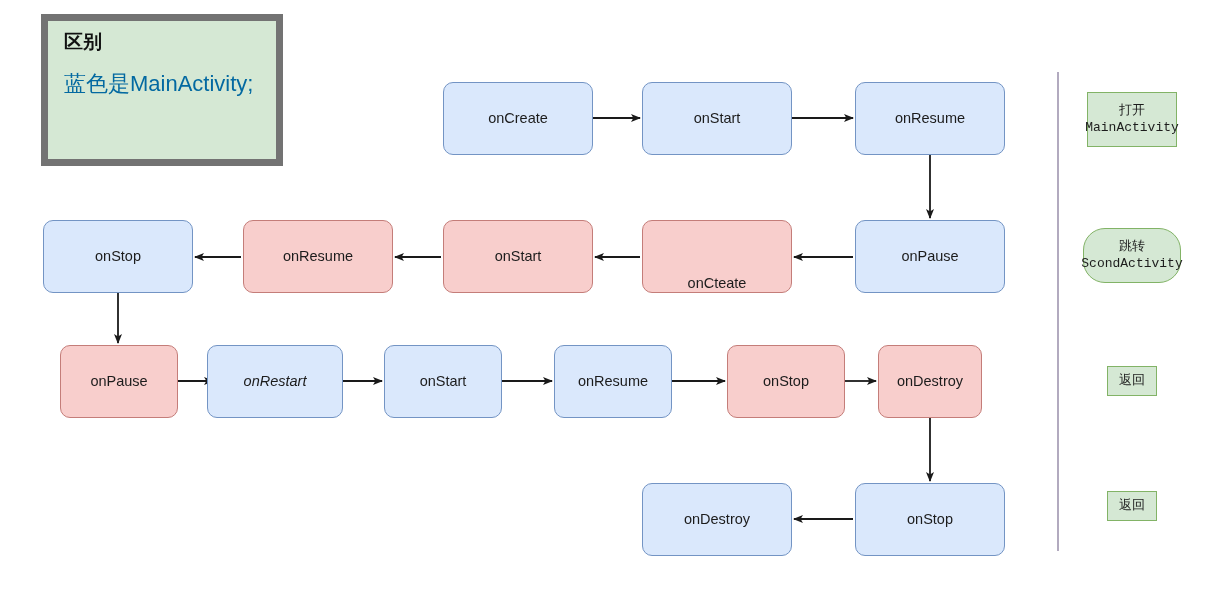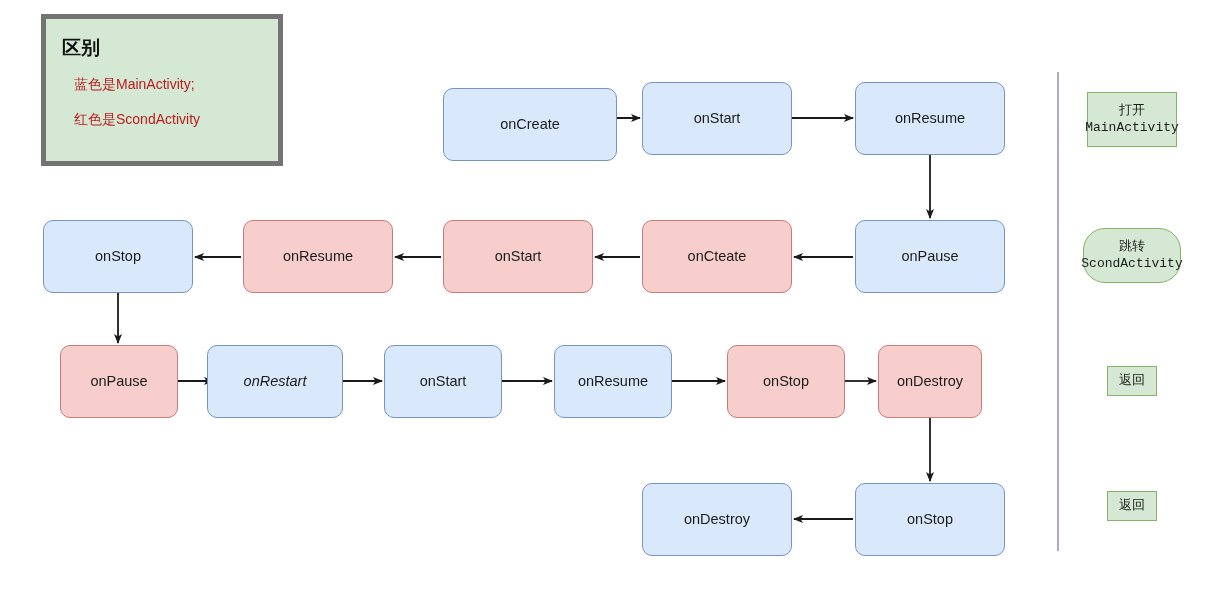--- a/index.html
+++ b/index.html
@@ -24,36 +24,36 @@
   }
 
   
   .legend {
     position: absolute;
     left: 41px;
     top: 14px;
     width: 242px;
     height: 152px;
     background: #d5e8d4;
-    border: 5px solid #737373;
+    border: 7px solid #737373;
     box-sizing: border-box;
-    padding: 18px 16px 0 16px;
+    padding: 10px 16px 0 16px;
   }
   .legend-title {
     font-size: 19px;
     font-weight: bold;
     line-height: 1.2;
     margin: 0 0 16px 0;
     color: #111111;
   }
   .legend-line {
-    font-size: 14px;
+    font-size: 22px;
     line-height: 1.25;
-    margin: 0 0 18px 12px;
-    color: #b91c1c;
+    margin: 0 0 18px 0;
+    color: #0369a1;
     white-space: nowrap;
   }
 
   
   .node {
     position: absolute;
     box-sizing: border-box;
     border-radius: 10px;
     display: flex;
     align-items: center;
@@ -107,21 +107,20 @@
   }
 </style>
 </head>
 <body>
 
 <div id="canvas">
 
   <div class="legend">
     <div class="legend-title">区别</div>
     <div class="legend-line">蓝色是MainActivity;</div>
-    <div class="legend-line">红色是ScondActivity</div>
   </div>
 
   <svg id="edges" viewBox="0 0 1214 609">
     <defs>
       <marker id="ah" markerWidth="10" markerHeight="8" refX="9" refY="4" orient="auto" markerUnits="userSpaceOnUse">
         <path d="M0,0 L10,4 L0,8 L2.4,4 Z" fill="#1a1a1a"></path>
       </marker>
     </defs>
     <g stroke="#1a1a1a" stroke-width="1.8" fill="none" marker-end="url(#ah)">
 
@@ -143,33 +142,33 @@
       <line x1="672" y1="381" x2="725" y2="381"></line>
       <line x1="845" y1="381" x2="876" y2="381"></line>
 
       <line x1="930" y1="418" x2="930" y2="481"></line>
 
       <line x1="853" y1="519" x2="794" y2="519"></line>
     </g>
   </svg>
 
   <div id="node-layer">
-      <div class="node blue" style="left: 443px; top: 88px; width: 174px; height: 73px;">
+      <div class="node blue" style="left: 443px; top: 82px; width: 150px; height: 73px;">
         <span>onCreate</span>
       </div>
       <div class="node blue" style="left: 642px; top: 82px; width: 150px; height: 73px;">
         <span>onStart</span>
       </div>
       <div class="node blue" style="left: 855px; top: 82px; width: 150px; height: 73px;">
         <span>onResume</span>
       </div>
       <div class="node blue" style="left: 855px; top: 220px; width: 150px; height: 73px;">
         <span>onPause</span>
       </div>
-      <div class="node red" style="left: 642px; top: 220px; width: 150px; height: 73px;">
+      <div class="node red" style="left: 642px; top: 220px; width: 150px; height: 73px; align-items: flex-end;">
         <span>onCteate</span>
       </div>
       <div class="node red" style="left: 443px; top: 220px; width: 150px; height: 73px;">
         <span>onStart</span>
       </div>
       <div class="node red" style="left: 243px; top: 220px; width: 150px; height: 73px;">
         <span>onResume</span>
       </div>
       <div class="node blue" style="left: 43px; top: 220px; width: 150px; height: 73px;">
         <span>onStop</span>

